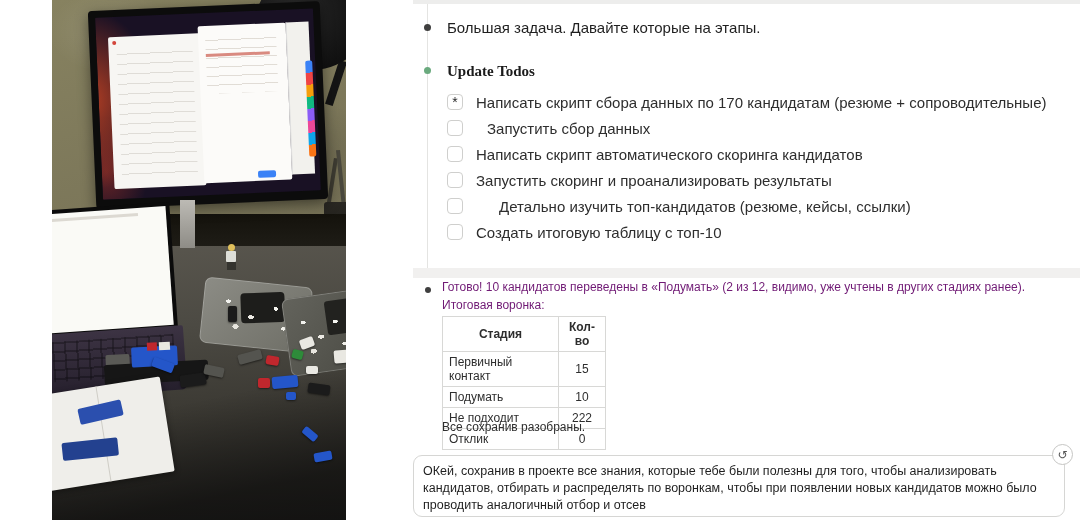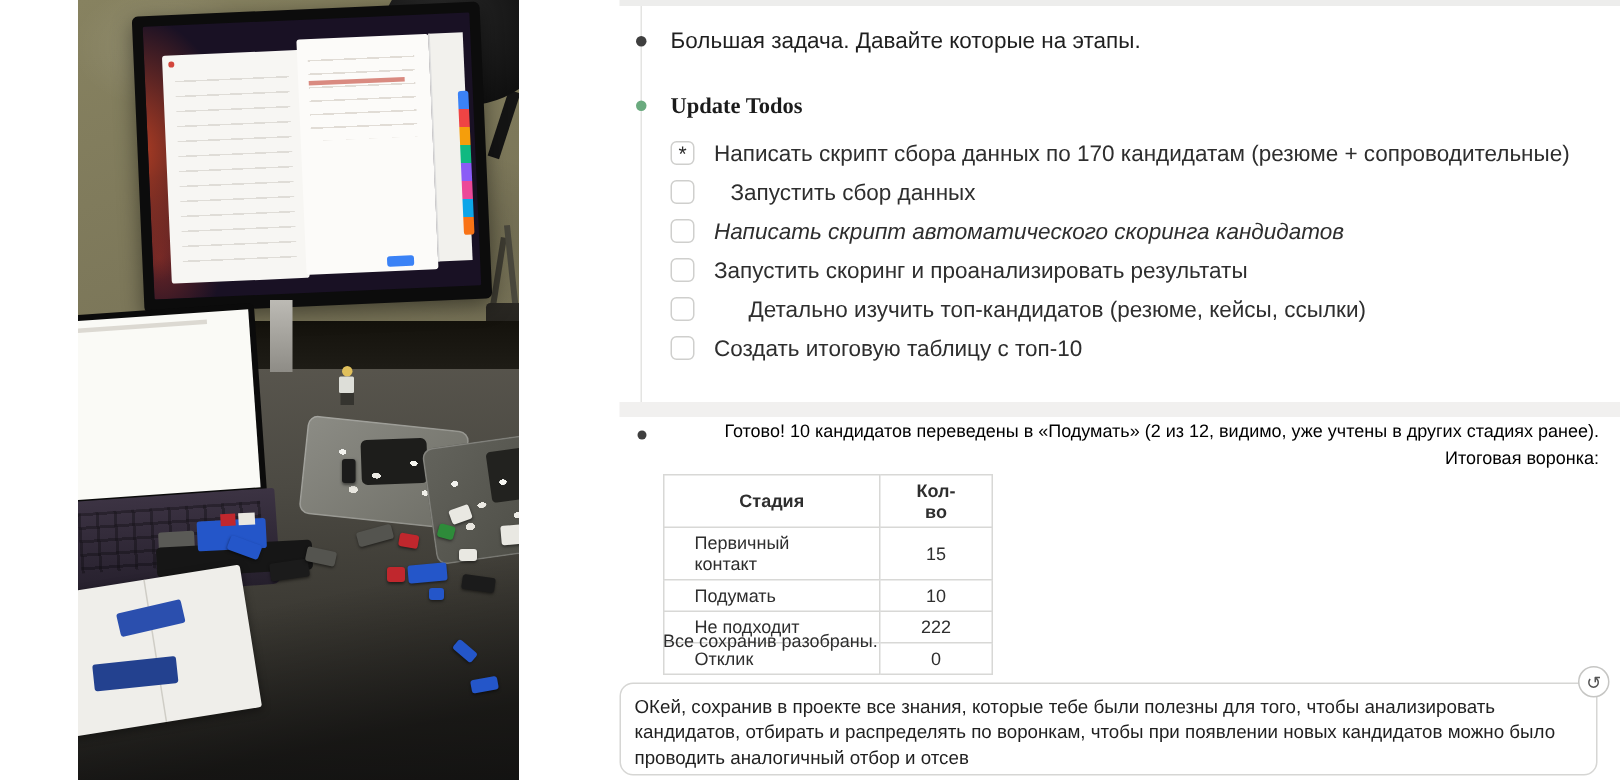--- a/index.html
+++ b/index.html
@@ -96,23 +96,23 @@
   .bullet-dark{width:7px;height:7px;background:#3f3f3f;}
   .bullet-green{width:7px;height:7px;background:#6aaa7e;}
   .bullet-sm{width:6px;height:6px;background:#3f3f3f;}
   .msg-lg{position:absolute;left:34px;font-size:15px;line-height:20px;color:#1f1f1f;}
   .tool-title{position:absolute;left:34px;font-size:15px;line-height:20px;font-weight:bold;color:#1b1b1b;font-family:Liberation Serif, serif;}
   .todo-row{position:absolute;left:34px;height:26px;display:flex;align-items:center;gap:13px;}
   .cb{width:16px;height:16px;border:1px solid #cfcfcd;border-radius:4px;background:#fff;box-sizing:border-box;
     display:flex;align-items:center;justify-content:center;font-size:14px;line-height:14px;color:#2b2b2b;flex:0 0 auto;}
   .todo-label{font-size:15px;color:#2e2e2e;white-space:nowrap;}
   .band-sep{position:absolute;left:0;top:268px;width:667px;height:10px;background:#f1f0ef;}
-  .msg-sm{position:absolute;left:29px;top:279px;width:624px;font-size:12px;line-height:17.5px;color:#000000;text-align:right;}
+  .msg-sm{position:absolute;left:29px;top:279px;width:624px;font-size:12px;line-height:17.5px;color:#701a75;}
   .funnel{position:absolute;left:29px;top:316px;border-collapse:collapse;font-size:12px;color:#2e2e2e;}
-  .funnel th,.funnel td{border:1px solid #d8d8d6;padding:3px 20px;height:13px;}
+  .funnel th,.funnel td{border:1px solid #d8d8d6;padding:3px 6px;height:13px;}
   .funnel th{font-weight:bold;text-align:center;}
   .funnel td.c1{width:103px;text-align:left;}
   .funnel td.c2{width:34px;text-align:center;}
   .after-note{position:absolute;left:29px;top:420px;font-size:12px;color:#2e2e2e;}
   .input-wrap{position:absolute;left:0;top:444px;width:667px;height:76px;}
   .chat-input{position:absolute;left:0;top:11px;width:652px;height:62px;box-sizing:border-box;
     border:1px solid #d6d6d4;border-radius:9px;background:#fff;resize:none;outline:none;
     padding:7px 9px;font-family:"Liberation Sans","DejaVu Sans",sans-serif;
     font-size:12.5px;line-height:17px;color:#1f1f1f;overflow:hidden;}
   .undo-btn{position:absolute;left:639px;top:0;width:21px;height:21px;border-radius:50%;
@@ -221,21 +221,21 @@
   <div class="tool-title" style="top:61px;">Update Todos</div>
 
   <div class="todo-row" style="top:89px;">
     <span class="cb">*</span>
     <span class="todo-label">Написать скрипт сбора данных по 170 кандидатам (резюме + сопроводительные)</span>
   </div>
   <div class="todo-row" style="top:115px;gap:24px;">
     <span class="cb"></span>
     <span class="todo-label">Запустить сбор данных</span>
   </div>
-  <div class="todo-row" style="top:141px;font-style:italic;">
+  <div class="todo-row" style="top:141px;">
     <span class="cb"></span>
     <span class="todo-label">Написать скрипт автоматического скоринга кандидатов</span>
   </div>
   <div class="todo-row" style="top:167px;">
     <span class="cb"></span>
     <span class="todo-label">Запустить скоринг и проанализировать результаты</span>
   </div>
   <div class="todo-row" style="top:193px;gap:36px;">
     <span class="cb"></span>
     <span class="todo-label">Детально изучить топ-кандидатов (резюме, кейсы, ссылки)</span>

